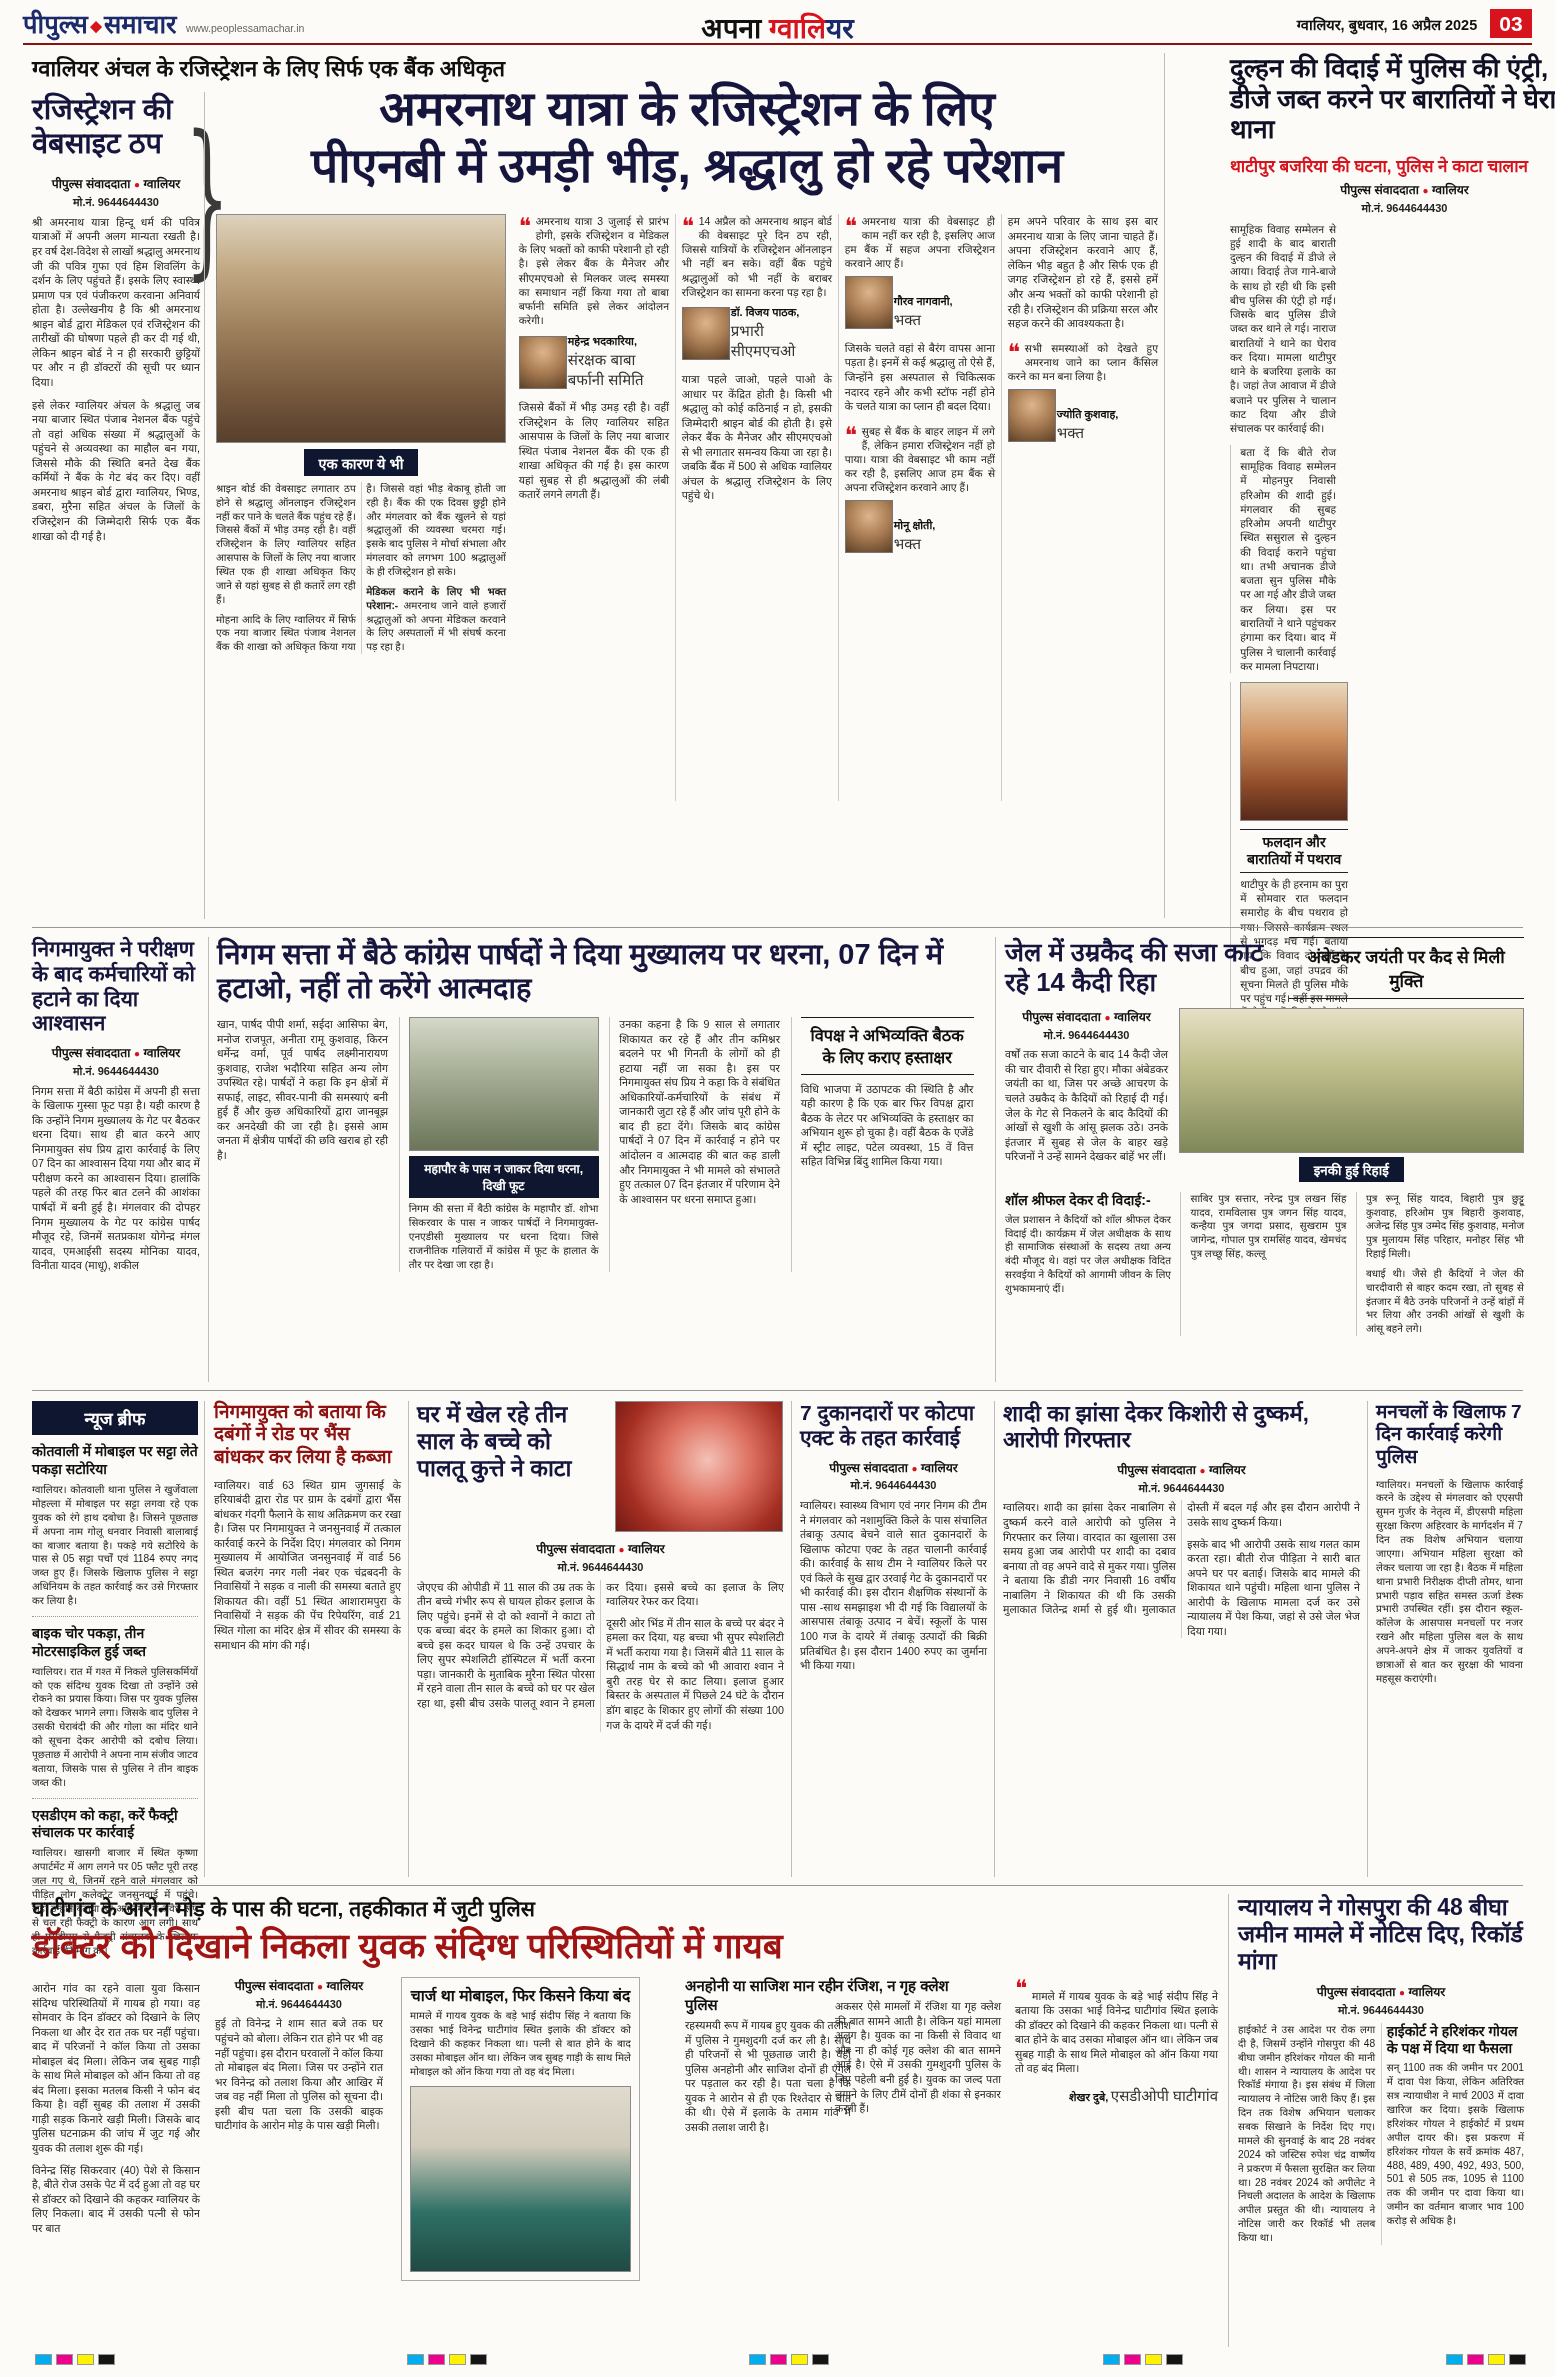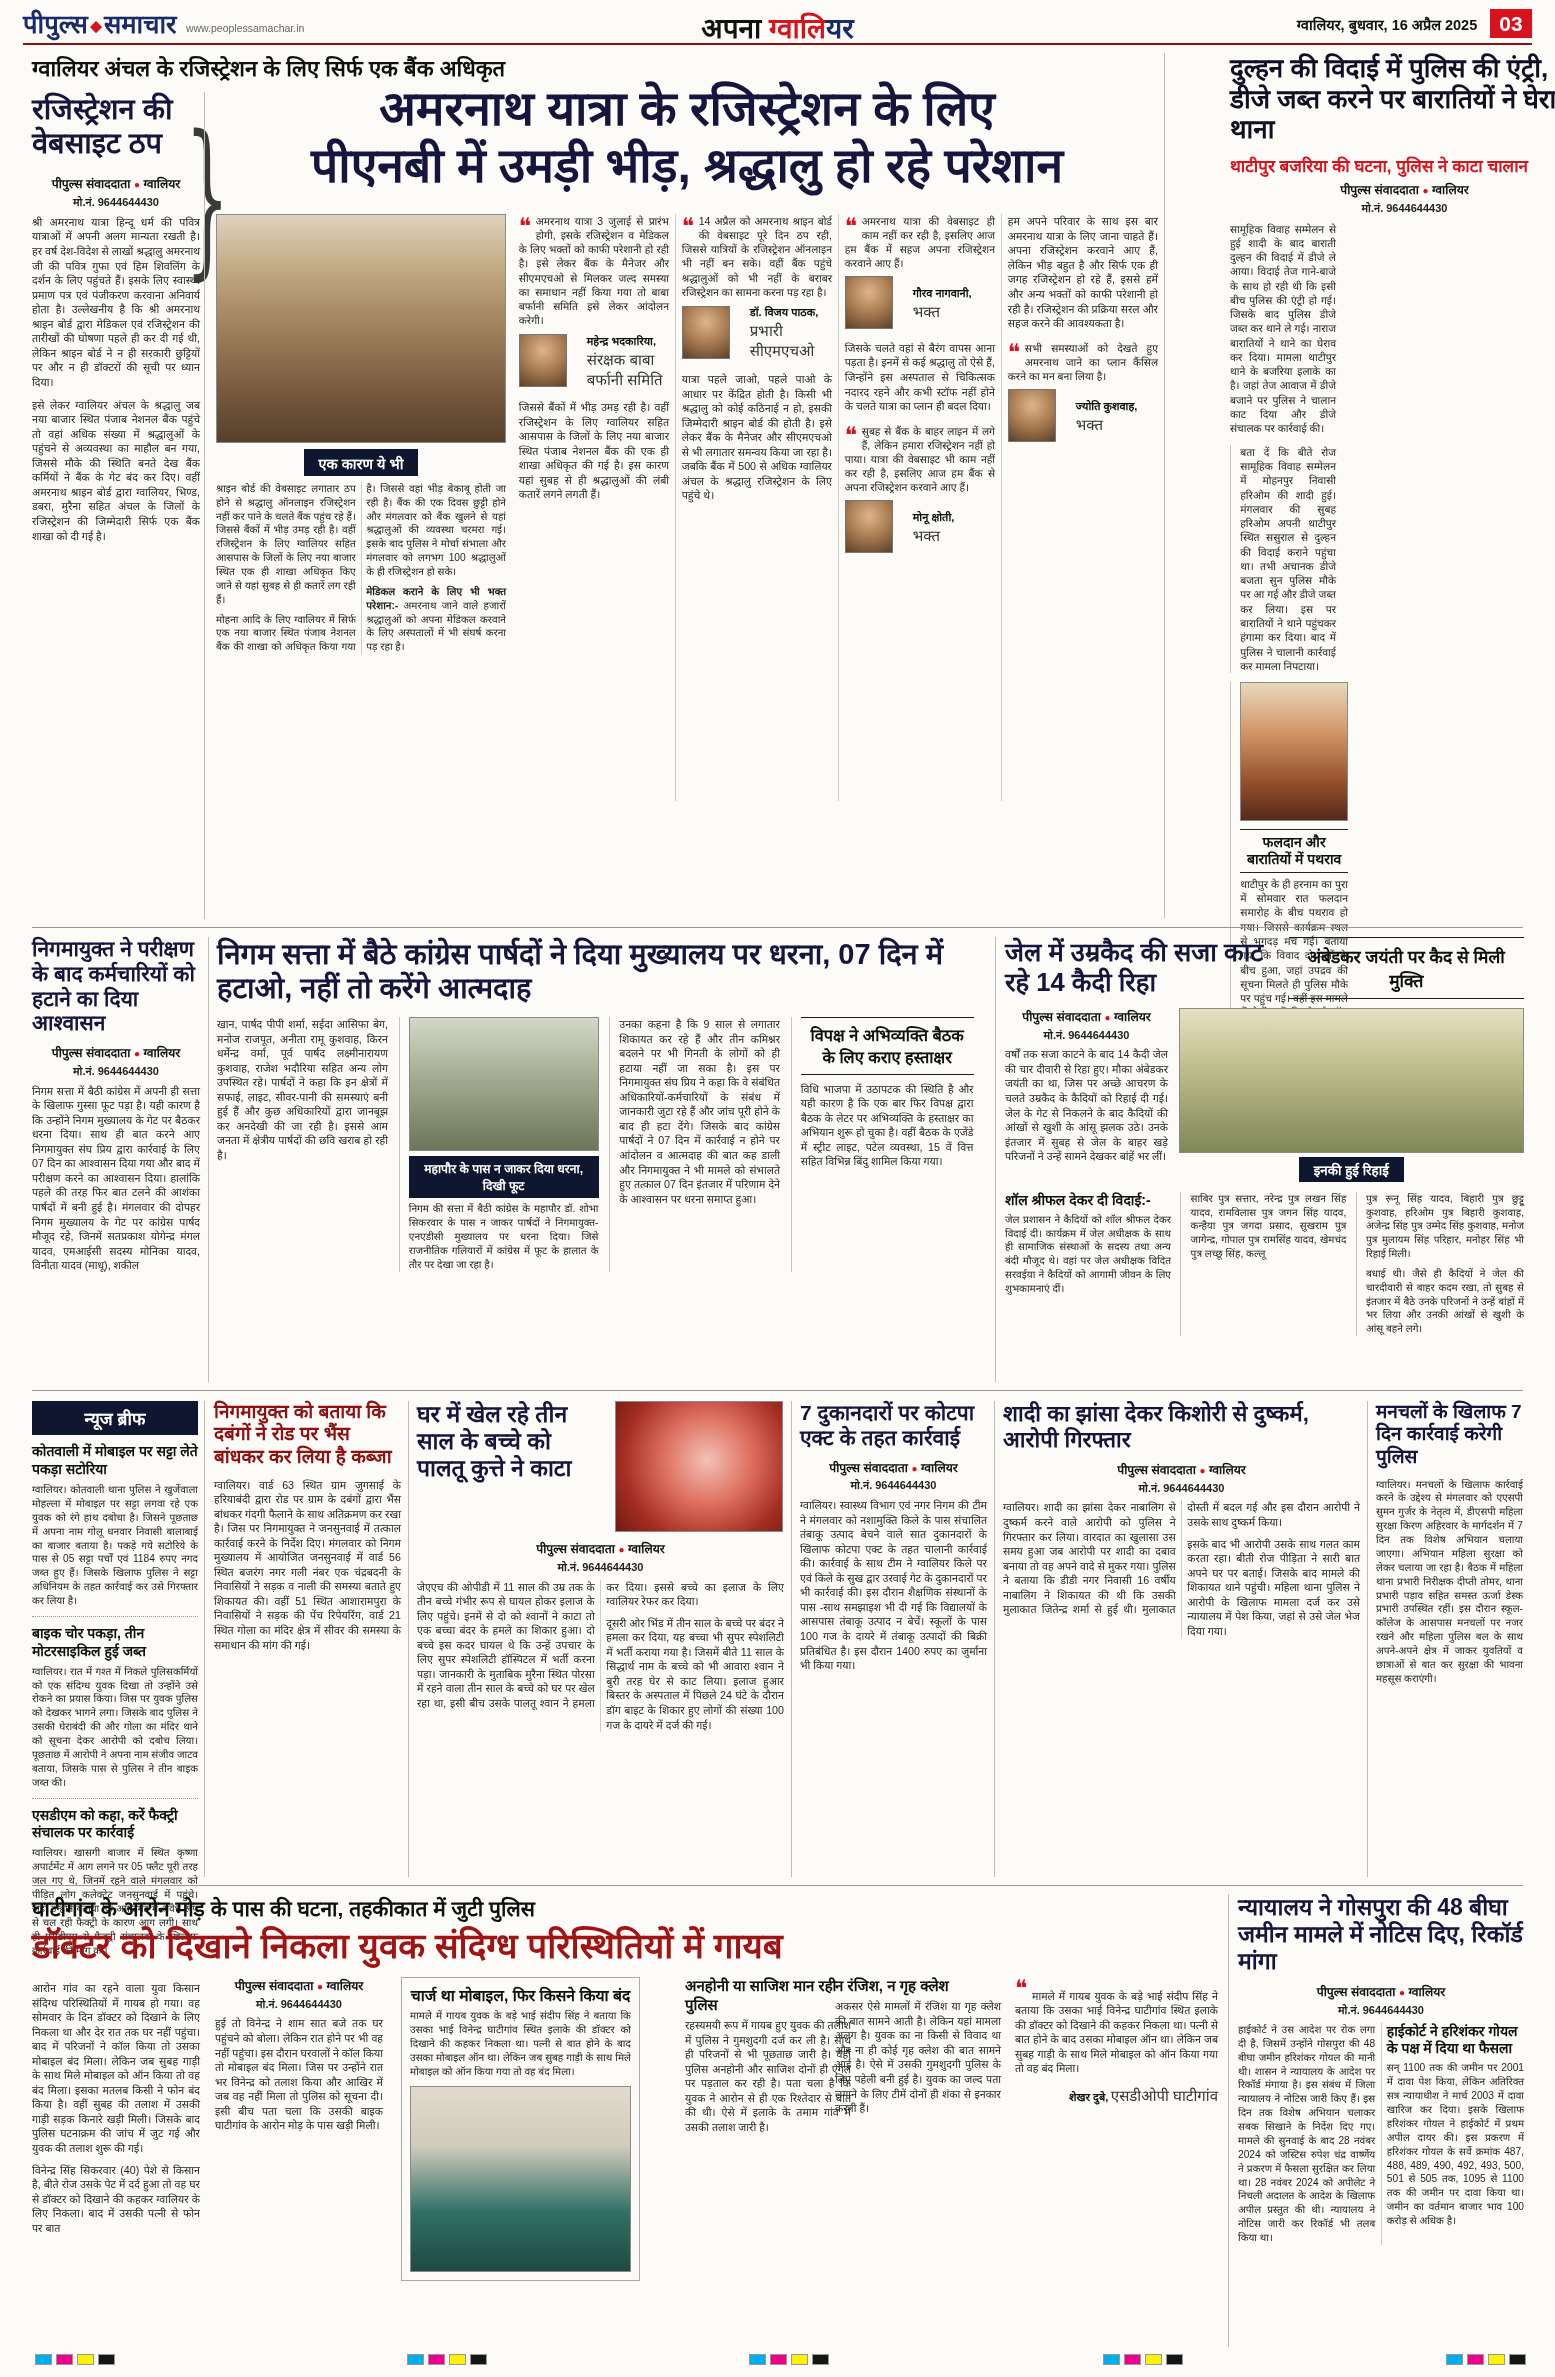--- a/index.html
+++ b/index.html
@@ -19,21 +19,21 @@
   .dot { color:#d7141e; font-size:10px; padding:0 3.5px; }
   .byl2 { font-weight:bold; font-size:11px; margin-top:1.7px; color:#222; }
   .bar { background:#0f1730; color:#fff; font-weight:bold; text-align:center; }
   .crosshead { font-weight:bold; font-size:14px; margin:7px 0 3.5px; color:#101010; line-height:1.25; }
   .photo { border:0.6px solid #8a8a8a; }
   .vline { position:absolute; width:0.6px; background:#bfbdb8; }
   .hline { position:absolute; height:0.6px; background:#9a9890; left:32px; width:1491px; }
   .quote { break-inside:avoid; margin-bottom:11.6px; }
   .quote-mark { color:#d7141e; font-size:23px; line-height:0.8; float:left; margin:2.3px 4.6px 0 0; font-family:"DejaVu Serif", serif; }
   .quote-text { font-size:10.5px; line-height:1.34; text-align:justify; }
-  .quote-meta { display:flex; gap:20px; margin-top:5.8px; align-items:center; }
+  .quote-meta { display:flex; gap:1px; margin-top:5.8px; align-items:flex-end; }
   .face { width:48px; height:53px; border:0.6px solid #777;
           background: radial-gradient(circle at 50% 30%, #dcb58c 0%, #aa7d54 48%, #5d4026 100%); flex:0 0 auto; }
   .quote-name { font-weight:bold; font-size:11px; color:#101010; }
   .quote-role { font-size:15px; color:#333; margin-top:1px; }
   .ph-crowd   { background:linear-gradient(180deg,#ddd3bd 0%,#c4ac87 22%,#a1835f 48%,#77593e 78%,#57402c 100%); }
   .ph-baraat  { background:linear-gradient(180deg,#e9d8bd 0%,#cf9362 38%,#94502c 72%,#57291a 100%); }
   .ph-dharna  { background:linear-gradient(180deg,#d4d8c8 0%,#a3ac92 45%,#6b7559 100%); }
   .ph-jail    { background:linear-gradient(180deg,#e6e0c4 0%,#bdbd8a 42%,#7f8759 100%); }
   .ph-wound   { background:radial-gradient(circle at 55% 45%, #f4c1b6 0%, #dd7060 38%, #a52e23 72%, #701913 100%); }
   .ph-portrait{ background:linear-gradient(180deg,#e0dbce 0%,#d1cbbb 32%,#2f7065 68%,#1f4a43 100%); }

